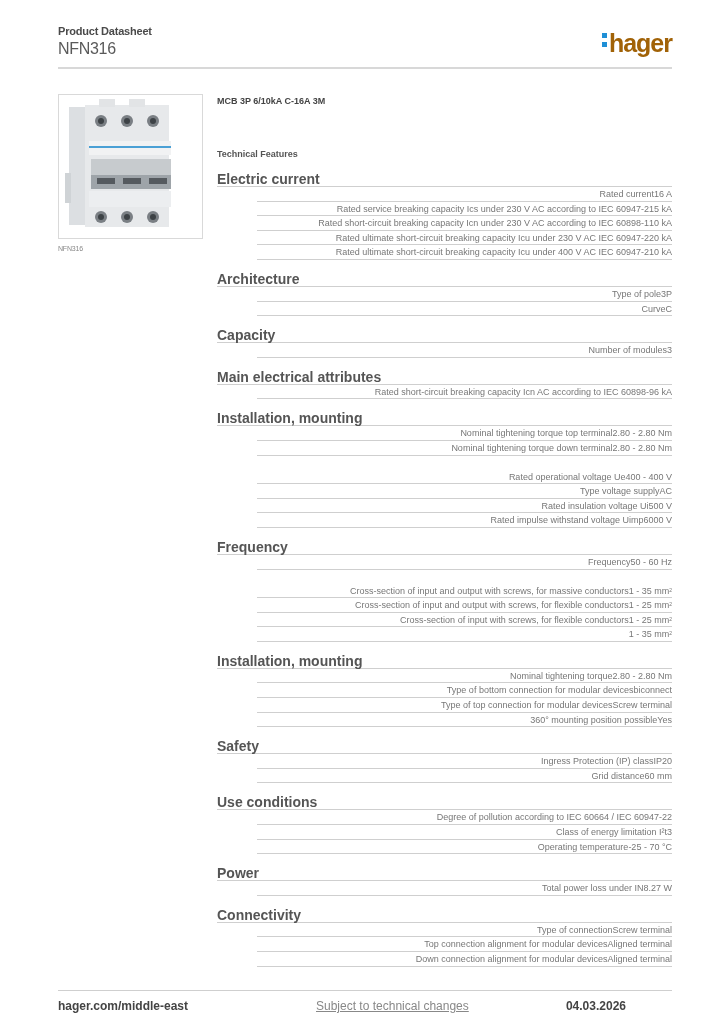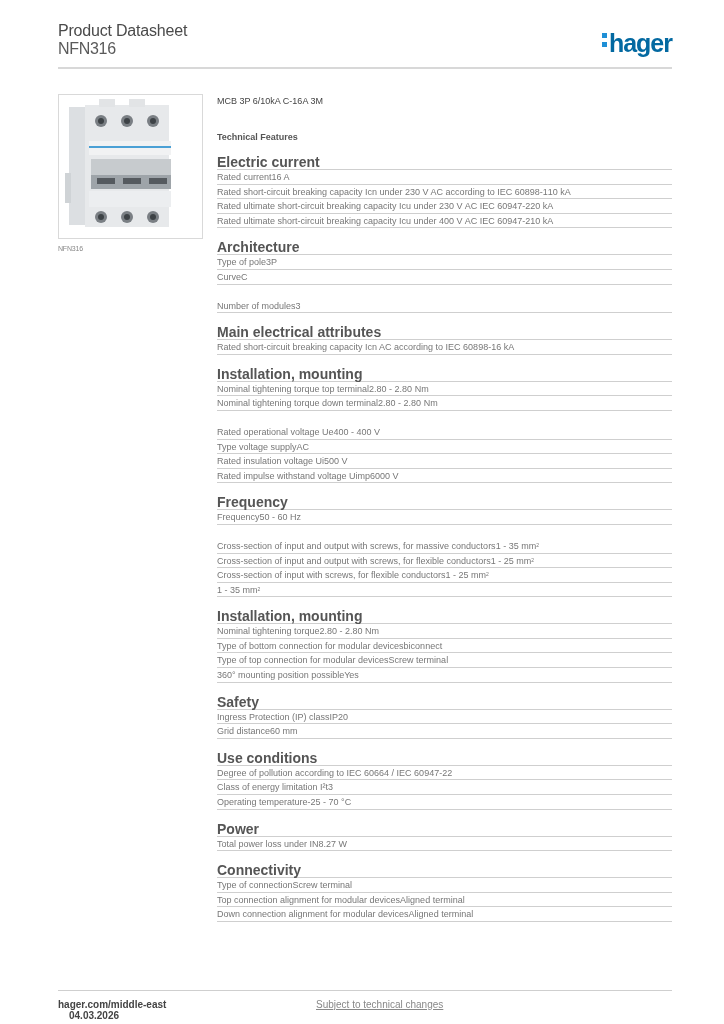--- a/index.html
+++ b/index.html
@@ -1,43 +1,43 @@
 <!DOCTYPE html>
 <html><head>
   <meta charset="utf-8">
   <style>
     * { margin: 0; padding: 0; box-sizing: border-box; }
     html, body { width: 724px; height: 1024px; background: #ffffff; overflow: hidden; }
     body { font-family: "Liberation Sans", sans-serif; color: #555; position: relative; }
 
     .header { position: absolute; left: 58px; top: 22px; width: 614px; }
-    .doc-title { font-size: 16px; font-weight: normal; color: #4a4a4a; line-height: 18px; letter-spacing: -0.2px; }
+    .doc-title { font-size: 11px; font-weight: bold; color: #4a4a4a; line-height: 18px; letter-spacing: -0.2px; }
     .doc-sub { font-size: 16px; color: #5a5a5a; line-height: 18px; letter-spacing: -0.3px; }
-    .logo { position: absolute; right: 0; top: 8px; font-size: 25px; font-weight: bold; color: #0369a1; letter-spacing: -1px; line-height: 24px; }
+    .logo { position: absolute; right: 0; top: 8px; font-size: 25px; font-weight: bold; color: #a16207; letter-spacing: -1px; line-height: 24px; }
     .logo .colon { display: inline-block; width: 5px; margin-right: 2px; position: relative; top: -1px; }
     .logo .colon i { display: block; width: 5px; height: 5px; background: #1f8fd6; margin: 4px 0; }
     .header-rule { position: absolute; left: 58px; top: 67px; width: 614px; height: 2px; background: #d8d8d8; }
 
     .product-image { position: absolute; left: 58px; top: 94px; width: 145px; height: 145px; border: 1px solid #d9d9d9; background: #fff; }
     .image-caption { position: absolute; left: 58px; top: 245px; font-size: 7px; color: #888; letter-spacing: -0.2px; }
 
     .content { position: absolute; left: 217px; top: 95px; width: 455px; }
-    .product-name { font-size: 9px; font-weight: normal; color: #444; height: 12px; line-height: 12px; }
-    .tech-title { font-size: 9px; font-weight: bold; color: #555; margin-top: 24px; height: 12px; line-height: 12px; }
+    .product-name { font-size: 9px; font-weight: bold; color: #444; height: 12px; line-height: 12px; }
+    .tech-title { font-size: 9px; font-weight: bold; color: #555; margin-top: 41px; height: 12px; line-height: 12px; }
 
     .section { margin-top: 14px; }
     .section.first { margin-top: 14px; }
     .section-title { font-size: 14px; font-weight: bold; color: #555; height: 11px; line-height: 11px; border-bottom: 1px solid #cfcfcf; padding-bottom: 1px; box-sizing: content-box; }
-    .row { display: flex; justify-content: flex-start; font-size: 9px; color: #777; height: 14.6px; line-height: 14px; border-bottom: 1px solid #cfcfcf; }
+    .row { display: flex; justify-content: flex-end; font-size: 9px; color: #777; height: 14.6px; line-height: 14px; border-bottom: 1px solid #cfcfcf; margin-left: 40px; }
     .row .label { white-space: nowrap; }
     .row .value { white-space: nowrap; text-align: right; }
     .row .value sup { font-size: 5px; vertical-align: top; position: relative; top: -1px; }
 
     .footer-rule { position: absolute; left: 58px; top: 990px; width: 614px; height: 1px; background: #cfcfcf; }
-    .footer { position: absolute; left: 58px; top: 999px; width: 568px; font-size: 10px; display: flex; justify-content: space-between; flex-direction: column; }
+    .footer { position: absolute; left: 58px; top: 999px; width: 568px; font-size: 12px; display: flex; justify-content: space-between; }
     .footer .site { font-weight: bold; color: #444; }
     .footer .note { color: #888; position: absolute; left: 258px; text-decoration: underline; }
     .footer .date { font-weight: bold; color: #444; padding-left: 11px; }
   </style>
 </head>
 <body>
 
 <div class="header">
   <div class="doc-title">Product Datasheet</div>
   <div class="doc-sub">NFN316</div>
@@ -88,20 +88,24 @@
   <div class="product-name">MCB 3P 6/10kA C-16A 3M</div>
   <div class="tech-title">Technical Features</div>
   <div id="sections">
       <div class="section first">
         <div class="section-title">Electric current</div>
         <div class="row">
           <span class="label">Rated current</span>
           <span class="value"><span>16 A</span></span>
         </div>
         <div class="row">
+          <span class="label">Rated service breaking capacity Ics under 230 V AC according to IEC 60947-2</span>
+          <span class="value"><span>15 kA</span></span>
+        </div>
+        <div class="row">
           <span class="label">Rated short-circuit breaking capacity Icn under 230 V AC according to IEC 60898-1</span>
           <span class="value"><span>10 kA</span></span>
         </div>
         <div class="row">
           <span class="label">Rated ultimate short-circuit breaking capacity Icu under 230 V AC IEC 60947-2</span>
           <span class="value"><span>20 kA</span></span>
         </div>
         <div class="row">
           <span class="label">Rated ultimate short-circuit breaking capacity Icu under 400 V AC IEC 60947-2</span>
           <span class="value"><span>10 kA</span></span>
@@ -112,29 +116,30 @@
         <div class="row">
           <span class="label">Type of pole</span>
           <span class="value"><span>3P</span></span>
         </div>
         <div class="row">
           <span class="label">Curve</span>
           <span class="value"><span>C</span></span>
         </div>
       </div>
       <div class="section">
+        <div class="section-title">Capacity</div>
         <div class="row">
           <span class="label">Number of modules</span>
           <span class="value"><span>3</span></span>
         </div>
       </div>
       <div class="section">
         <div class="section-title">Main electrical attributes</div>
         <div class="row">
-          <span class="label">Rated short-circuit breaking capacity Icn AC according to IEC 60898-1</span>
+          <span class="label">Rated short-circuit breaking capacity Icn AC according to IEC 60898-9</span>
           <span class="value"><span>6 kA</span></span>
         </div>
       </div>
       <div class="section">
         <div class="section-title">Installation, mounting</div>
         <div class="row">
           <span class="label">Nominal tightening torque top terminal</span>
           <span class="value"><span>2.80 - 2.80 Nm</span></span>
         </div>
         <div class="row">

